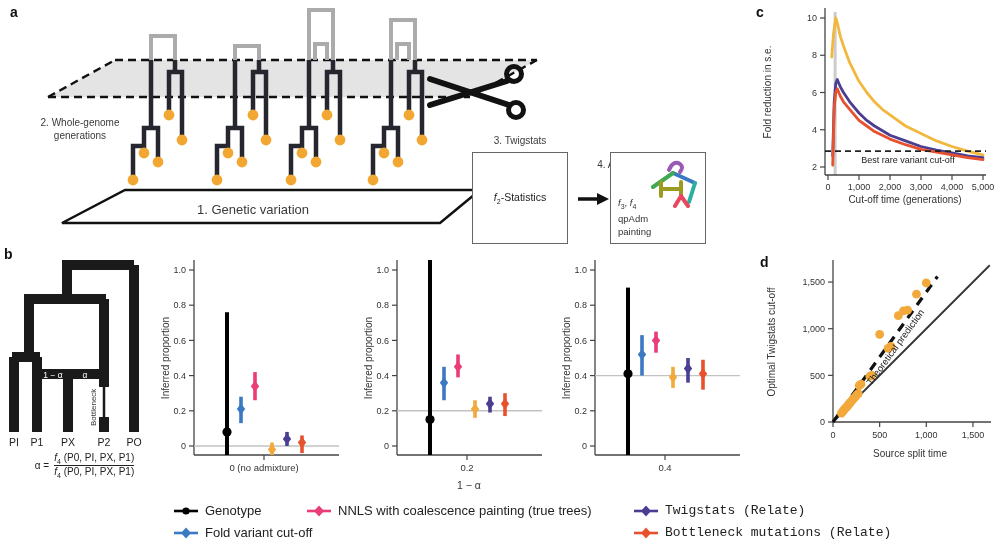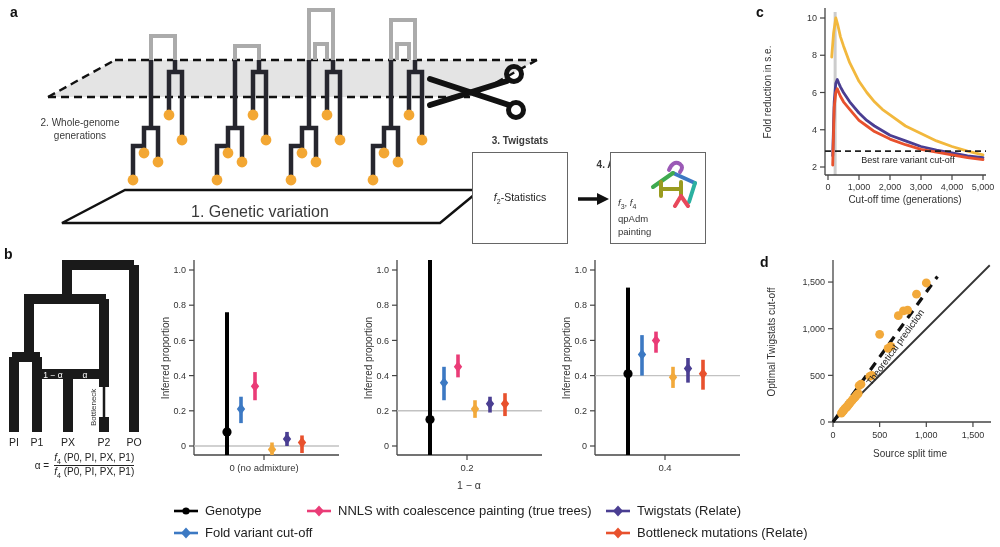--- a/index.html
+++ b/index.html
@@ -2,21 +2,21 @@
 <html><head>
 <meta charset="utf-8">
 <style>
   html,body{margin:0;padding:0;background:#fff;}
   .fig{position:relative;width:1000px;height:547px;background:#fff;overflow:hidden;
        font-family:"Liberation Sans",sans-serif;color:#222;}
   .panel-letter{position:absolute;font-size:14px;font-weight:700;color:#111;}
   .abs{position:absolute;}
   .atext{font-size:10px;color:#3a3a3a;text-align:center;line-height:1.3;}
   .flowbox{position:absolute;border:1.5px solid #666;background:#fff;box-sizing:border-box;}
-  .boxtitle{position:absolute;font-size:10px;color:#3a3a3a;text-align:center;font-weight:bold;}
+  .boxtitle{position:absolute;font-size:10px;color:#3a3a3a;text-align:center;}
   #box3{display:flex;align-items:center;justify-content:center;font-size:10.5px;}
   #box4-lines{position:absolute;left:7px;bottom:5px;font-size:9.5px;line-height:12.5px;color:#333;}
   sub{font-size:7px;}
   .formula{display:flex;align-items:center;gap:5px;font-size:10px;color:#222;}
   .frac{display:inline-flex;flex-direction:column;text-align:center;}
   .frac .den{border-top:1px solid #222;}
   .shared-xlabel{font-size:10.5px;color:#333;text-align:center;font-style:normal;}
   .legend-col{position:absolute;top:503px;display:flex;flex-direction:column;gap:7px;}
   .legend-row{display:flex;align-items:center;gap:6px;font-size:13px;color:#222;white-space:nowrap;}
   svg text{font-family:"Liberation Sans",sans-serif;}
@@ -99,21 +99,21 @@
       </g>
       <polygon points="125,190 480,190 440,223 62,223" fill="#fff" stroke="#111" stroke-width="2.5"></polygon>
       <line x1="578" y1="199" x2="597" y2="199" stroke="#111" stroke-width="3.5"></line>
       <polygon points="597,193 609,199 597,205" fill="#111"></polygon>
     </svg>
 
   <div class="atext abs" style="left:28px;top:116px;width:104px;">
     <div>2. Whole-genome</div>
     <div>generations</div>
   </div>
-  <div class="atext abs" style="left:175px;top:202px;width:170px;font-size:16px;">1. Genetic variation</div>
+  <div class="atext abs" style="left:168px;top:202px;width:170px;font-size:13px;">1. Genetic variation</div>
 
   <div class="boxtitle abs" style="left:460px;top:135px;width:120px;">3. Twigstats</div>
   <div id="box3" class="flowbox" style="left:472px;top:152px;width:96px;height:92px;">
     <span><i>f</i><sub>2</sub><span>-Statistics</span></span>
   </div>
 
   <div class="boxtitle abs" style="left:576px;top:135px;width:124px;margin-top:24px;">4. ADMIXTOOLS2</div>
   <div id="box4" class="flowbox" style="left:610px;top:152px;width:96px;height:92px;">
     <svg class="abs" style="right:2px;top:3px;" width="58" height="52" viewBox="0 0 58 52">
       <path d="M24,14 Q28,4 35,8 Q39,11 35,16" stroke="#9B59B6" stroke-width="4" fill="none" stroke-linecap="round"></path>
@@ -373,21 +373,21 @@
       </div>
       <div class="legend-col" style="left: 306px;">
         <div class="legend-row">
           <svg width="26" height="12" viewBox="0 0 26 12">
             <line x1="1" y1="6" x2="25" y2="6" stroke="#EA3C77" stroke-width="2.6"></line>
             <path d="M13,0.5 L18,6 L13,11.5 L8,6 Z" fill="#EA3C77"></path>
           </svg>
           <span>NNLS with coalescence painting (true trees)</span>
         </div>
       </div>
-      <div class="legend-col" style="left: 605px;">
+      <div class="legend-col" style="left: 633px; font-family: Liberation Mono, monospace;">
         <div class="legend-row">
           <svg width="26" height="12" viewBox="0 0 26 12">
             <line x1="1" y1="6" x2="25" y2="6" stroke="#4A3E92" stroke-width="2.6"></line>
             <path d="M13,0.5 L18,6 L13,11.5 L8,6 Z" fill="#4A3E92"></path>
           </svg>
           <span>Twigstats (Relate)</span>
         </div>
         <div class="legend-row">
           <svg width="26" height="12" viewBox="0 0 26 12">
             <line x1="1" y1="6" x2="25" y2="6" stroke="#E8512D" stroke-width="2.6"></line>

